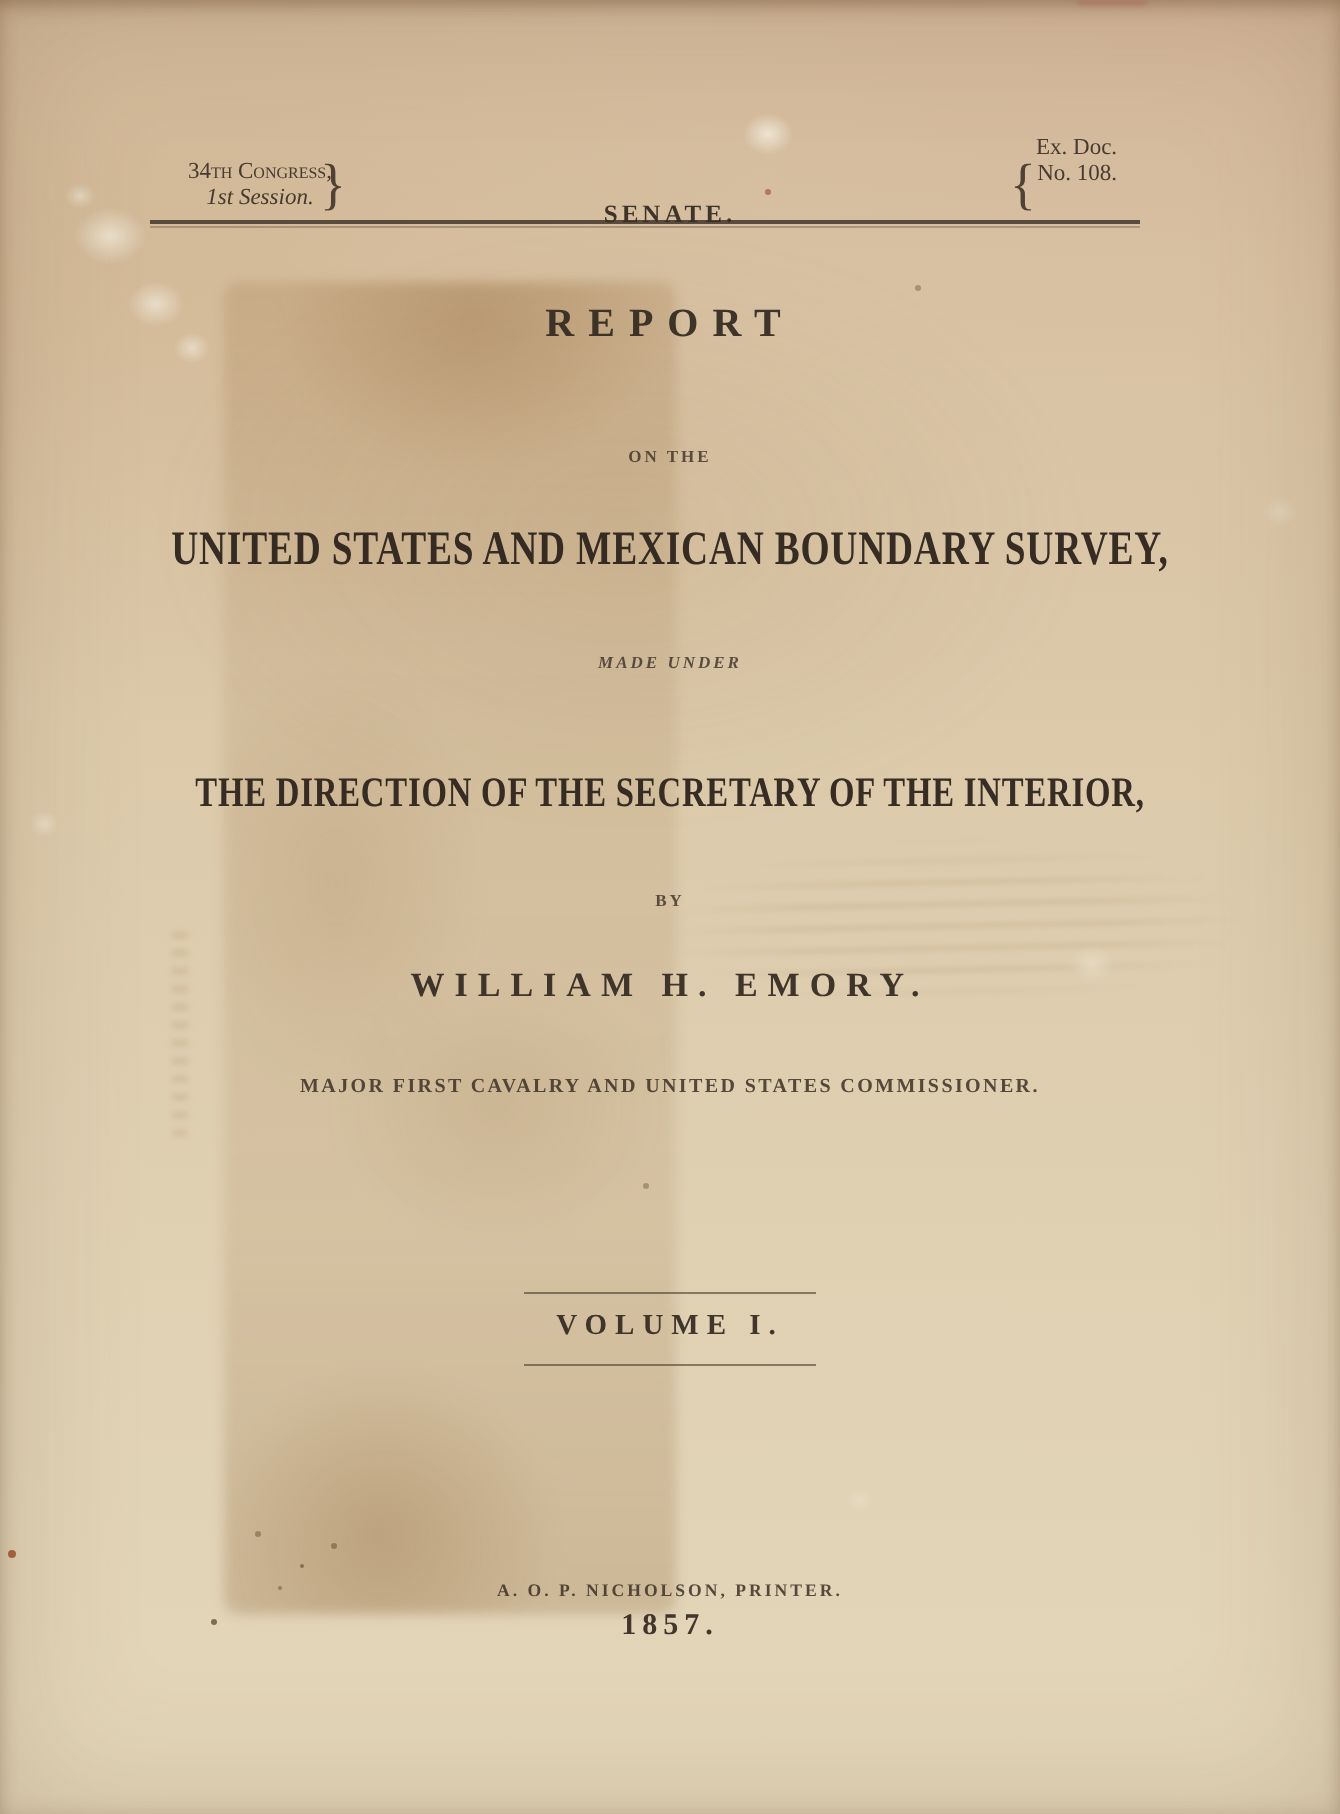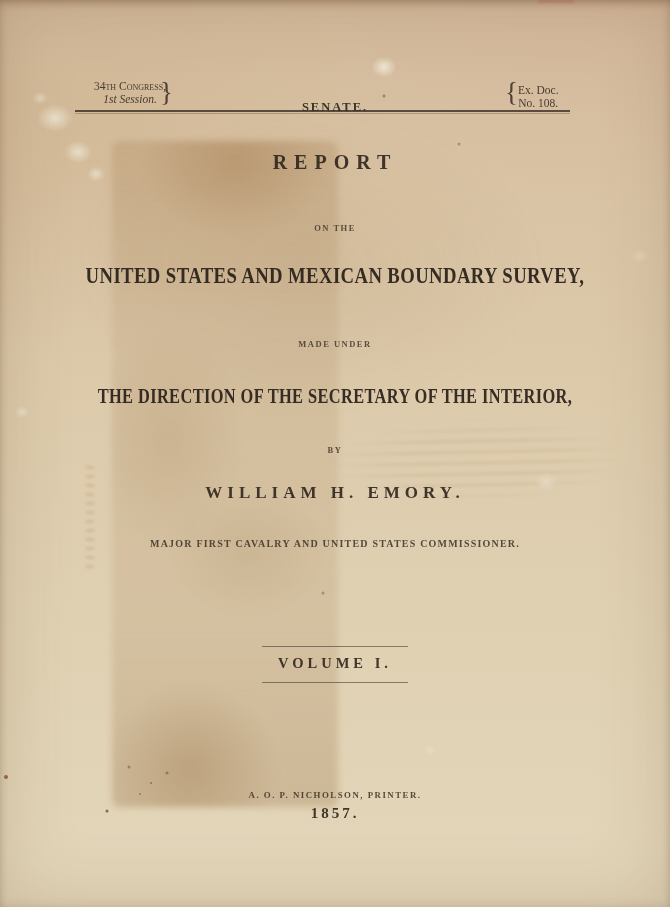--- a/index.html
+++ b/index.html
@@ -79,29 +79,29 @@
   .txt{position:absolute;color:rgba(50,40,31,.92);white-space:nowrap;}
   .center{left:0;right:0;text-align:center;}
   .sc{font-variant:small-caps;}
   .it{font-style:italic;}
 
   .hdr-left{left:78px;top:80px;width:104px;text-align:center;font-size:11.5px;line-height:13px;color:rgba(55,44,34,.9);}
   .brace{top:77px;font-size:27px;font-weight:300;color:rgba(55,44,34,.85);transform:scaleY(1.05);}
   .brace-l{left:160px;}
   .brace-r{left:505px;}
   .senate{top:100px;font-size:12.5px;letter-spacing:2px;font-weight:600;}
-  .hdr-right{left:518px;top:84px;text-align:center;font-size:11.5px;line-height:13px;color:rgba(55,44,34,.9);}
+  .hdr-right{left:518px;top:68px;text-align:right;font-size:11.5px;line-height:13px;color:rgba(55,44,34,.9);}
   .rule-main{position:absolute;left:75px;top:110px;width:495px;height:1px;
     border-top:2px solid rgba(58,47,37,.8);border-bottom:1px solid rgba(58,47,37,.28);}
 
   .report{top:151px;font-size:20px;letter-spacing:7px;font-weight:600;}
   .kicker{font-size:8.5px;letter-spacing:1.5px;font-weight:700;color:rgba(62,50,40,.82);}
   .on-the{top:223px;}
   .main-title{top:262px;font-size:24px;font-weight:700;letter-spacing:.5px;transform:scaleX(.78);color:rgba(45,36,28,.95);}
-  .made-under{top:339px;}
+  .made-under{top:326px;font-style:italic;}
   .direction{top:384px;font-size:21px;font-weight:700;letter-spacing:.5px;transform:scaleX(.78);color:rgba(45,36,28,.95);}
   .by{top:445px;}
   .author{top:483px;font-size:17px;letter-spacing:5px;font-weight:600;}
   .author-title{top:538px;font-size:10px;letter-spacing:1.2px;font-weight:700;color:rgba(60,48,38,.85);}
 
   .vol-rule{position:absolute;left:262px;width:146px;height:0;border-top:1px solid rgba(58,47,37,.55);}
   .vol-rule-top{top:646px;}
   .vol-rule-bot{top:682px;}
   .volume{top:655px;font-size:14.5px;letter-spacing:4px;font-weight:600;}
 

